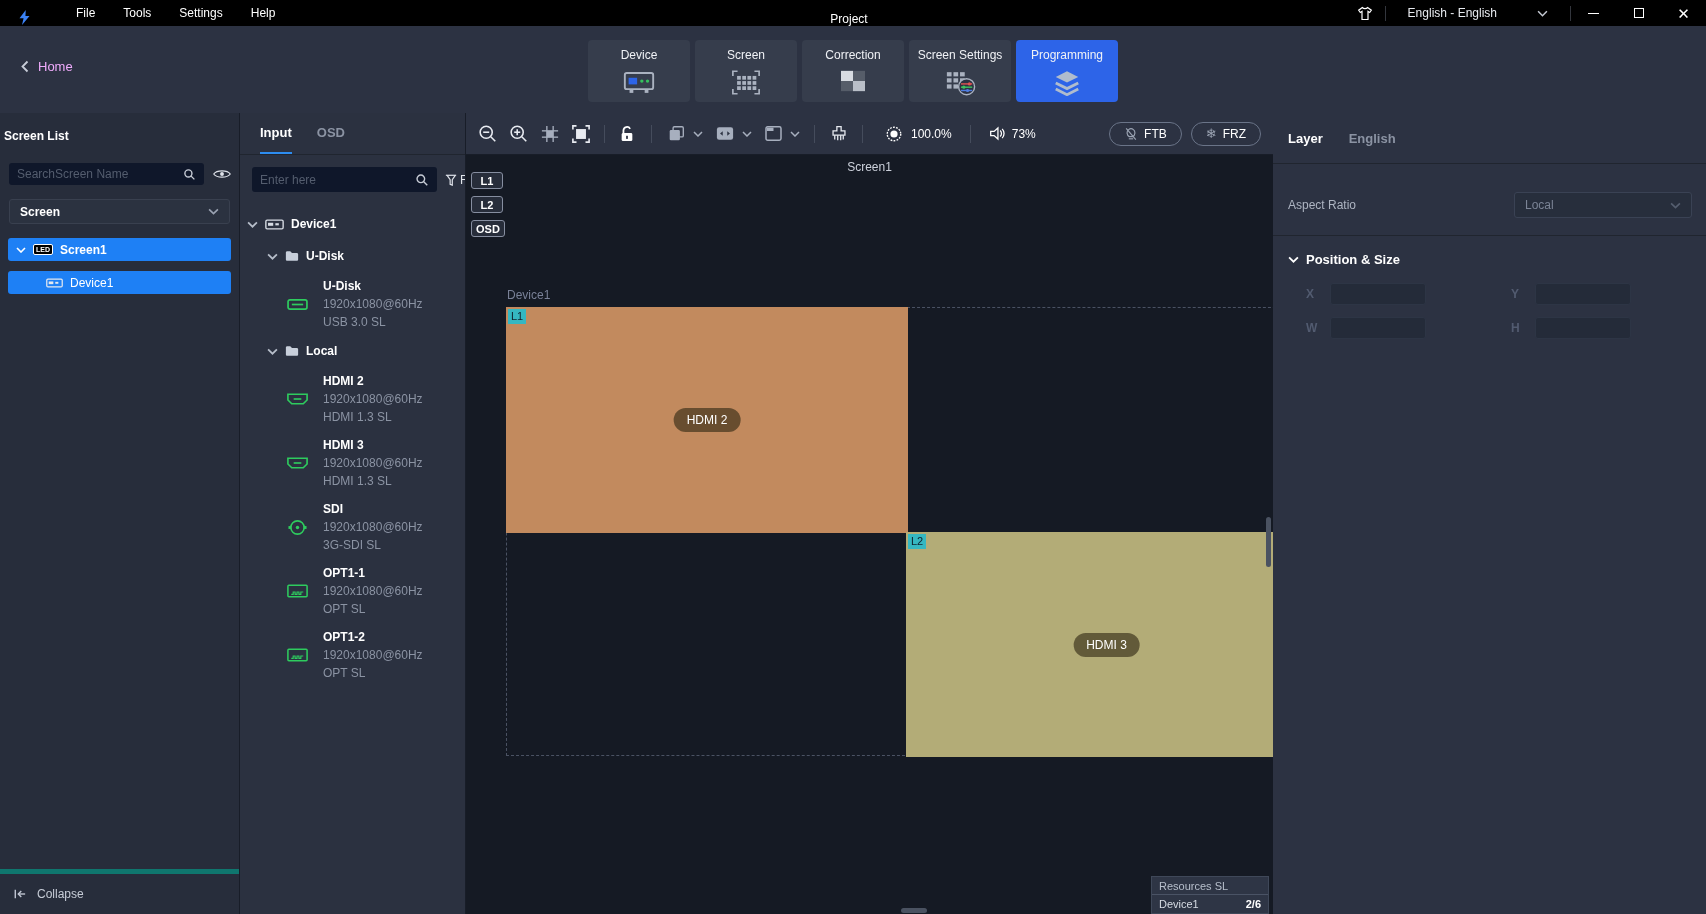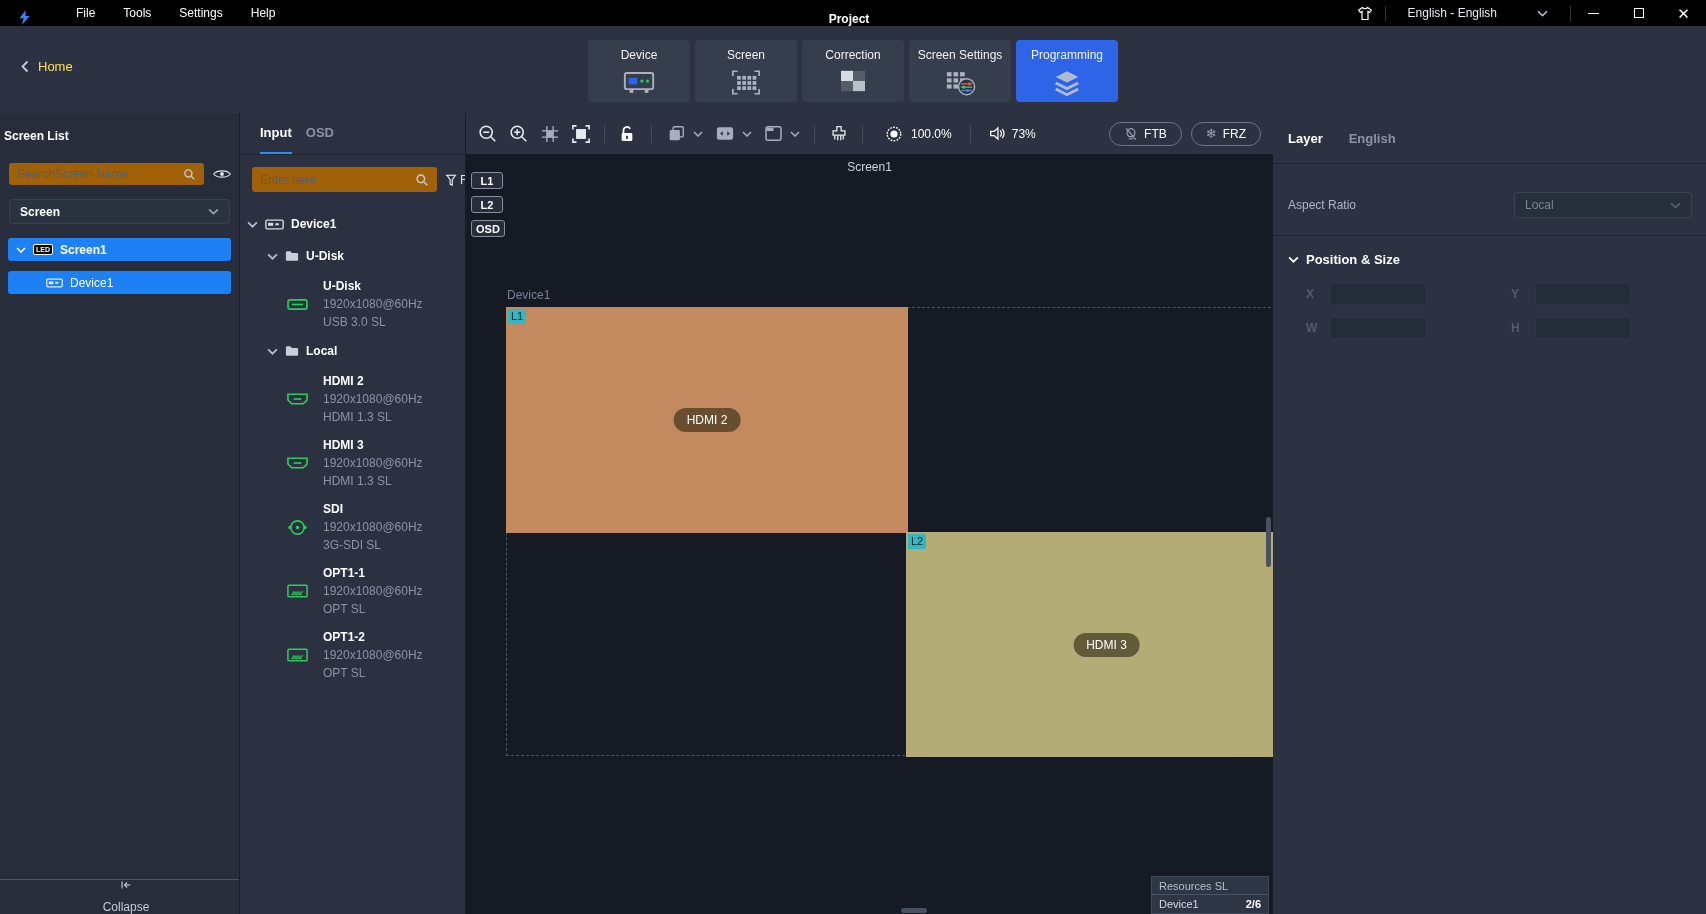--- a/index.html
+++ b/index.html
@@ -5,70 +5,70 @@
   * { margin:0; padding:0; box-sizing:border-box; }
   body { background:#0c0f16; font-family:"Liberation Sans", sans-serif; }
   .app { position:relative; width:1706px; height:914px; background:#151a24; overflow:hidden; }
 
   
   .titlebar { position:absolute; top:0; left:0; width:100%; height:26px; background:#000;
               display:flex; align-items:flex-end; color:#fff; font-size:12px; z-index:30; }
   .logo { margin-left:17px; display:flex; align-items:center; }
   .menus { display:flex; margin-left:30px; }
   .menu { padding:0 14px; cursor:default; line-height:26px; }
-  .tb-title { position:absolute; left:0; right:8px; text-align:center; pointer-events:none;font-weight:bold; }
+  .tb-title { position:absolute; left:0; right:8px; text-align:center; pointer-events:none; }
   .tb-right { margin-left:auto; display:flex; align-items:center; height:100%; }
   .tb-iconbtn { width:40px; height:100%; display:flex; align-items:center; justify-content:center; }
   .tb-sep { width:1px; height:15px; background:#33363d; }
   .lang { display:flex; align-items:center; gap:40px; padding:0 22px; height:100%; color:#e8ebf0; }
   .win-btn { width:45px; height:100%; display:flex; align-items:center; justify-content:center; color:#fff; }
   .min-glyph { display:inline-block; width:11px; height:1px; background:#fff; }
   .max-glyph { display:inline-block; width:10px; height:10px; border:1px solid #fff; }
   .close-glyph { font-size:15px; line-height:1; }
 
   
   .navbar { position:absolute; top:26px; left:0; width:100%; height:87px; background:#2c3242; }
   .home { position:absolute; left:21px; top:33px; display:flex; align-items:center; gap:9px;
-          color:#fde047; font-size:13px; }
+          color:#f0abfc; font-size:13px; }
   .nav-tabs { position:absolute; left:50%; top:14px; transform:translateX(-50%); display:flex; gap:5px; }
   .nav-tab { width:102px; height:62px; border-radius:4px; background:#363d4c; display:flex;
              flex-direction:column; align-items:center; padding-top:8px; gap:7px;
              color:#f0f2f6; font-size:12px; }
   .nav-tab.active { background:#2d64e8; }
 
   
   .main { position:absolute; top:113px; left:0; right:0; bottom:0; display:flex; }
 
   
   .screen-panel { width:240px; background:#272d3b; border-right:1px solid #181d28; position:relative; flex:none; }
   .sp-title { margin:16px 0 0 4px; font-size:12px; font-weight:bold; color:#fff; }
   .sp-search-row { margin:20px 8px 0 9px; display:flex; align-items:center; gap:9px; }
-  .search-box { flex:1; height:22px; background:#a16207; border-radius:3px; display:flex;
+  .search-box { flex:1; height:22px; background:#0f172a; border-radius:3px; display:flex;
                 align-items:center; padding:0 8px; }
   .search-box input { flex:1; background:transparent; border:none; outline:none; color:#e8ebf0;
                       font-size:12px; font-family:inherit; min-width:0; }
   .search-box input::placeholder { color:#545d6e; }
   .ip-search .search-box { height:25px; }
   .sp-select { margin:14px 9px 0; height:25px; background:#2b3240; border:1px solid #39404f;
                border-radius:3px; display:flex; align-items:center; padding:0 10px;
                color:#fff; font-weight:bold; font-size:12px; }
   .sp-select .chev { margin-left:auto; color:#9aa2b2; }
   .tree-row { margin:14px 8px 0; height:23px; background:#1e80f5; border-radius:3px;
               display:flex; align-items:center; color:#fff; font-size:12px; gap:7px; padding-left:8px; }
   .tree-row.child { margin-top:10px; padding-left:38px; }
   .led-badge { border:1px solid #fff; background:#000; color:#fff; font-size:7px; font-weight:bold;
                padding:1px 2px; border-radius:2px; line-height:1; }
-  .sp-footer { position:absolute; bottom:0; left:0; right:0; height:35px; border-top:1px solid #0f766e;
-               display:flex; align-items:center; gap:10px; padding-left:13px; color:#c6ccd6; font-size:12px;flex-direction:column; }
+  .sp-footer { position:absolute; bottom:0; left:0; right:0; height:45px; border-top:5px solid #0f766e;
+               display:flex; align-items:center; gap:10px; padding-left:13px; color:#c6ccd6; font-size:12px; }
 
   
   .input-panel { width:226px; background:#2b3140; border-right:1px solid #181d28; position:relative;
                  flex:none; overflow:hidden; }
   .ip-tabs { height:42px; border-bottom:1px solid #20252f; display:flex; align-items:stretch;
-             padding-left:20px; gap:14px; font-size:13px; }
+             padding-left:20px; gap:25px; font-size:13px; }
   .ip-tab { display:flex; align-items:center; color:#8b93a3; font-weight:bold;
             border-bottom:2px solid transparent; }
   .ip-tab.active { color:#fff; border-bottom-color:#2d8cf0; }
   .ip-search { margin:12px 12px 0; display:flex; align-items:center; gap:8px; }
   .filter-btn { display:flex; align-items:center; gap:3px; color:#e2e6ec; font-size:12px; flex:none; }
   .tree { margin-top:20px; font-size:12px; }
   .tnode { display:flex; align-items:center; gap:7px; height:24px; color:#fff; font-weight:bold; padding-left:7px; }
   .tnode.folder { padding-left:27px; height:22px; margin-top:9px; }
   .tnode .chev { color:#b6bdc9; }
   .src { display:flex; padding-left:44px; margin-top:10px; }

